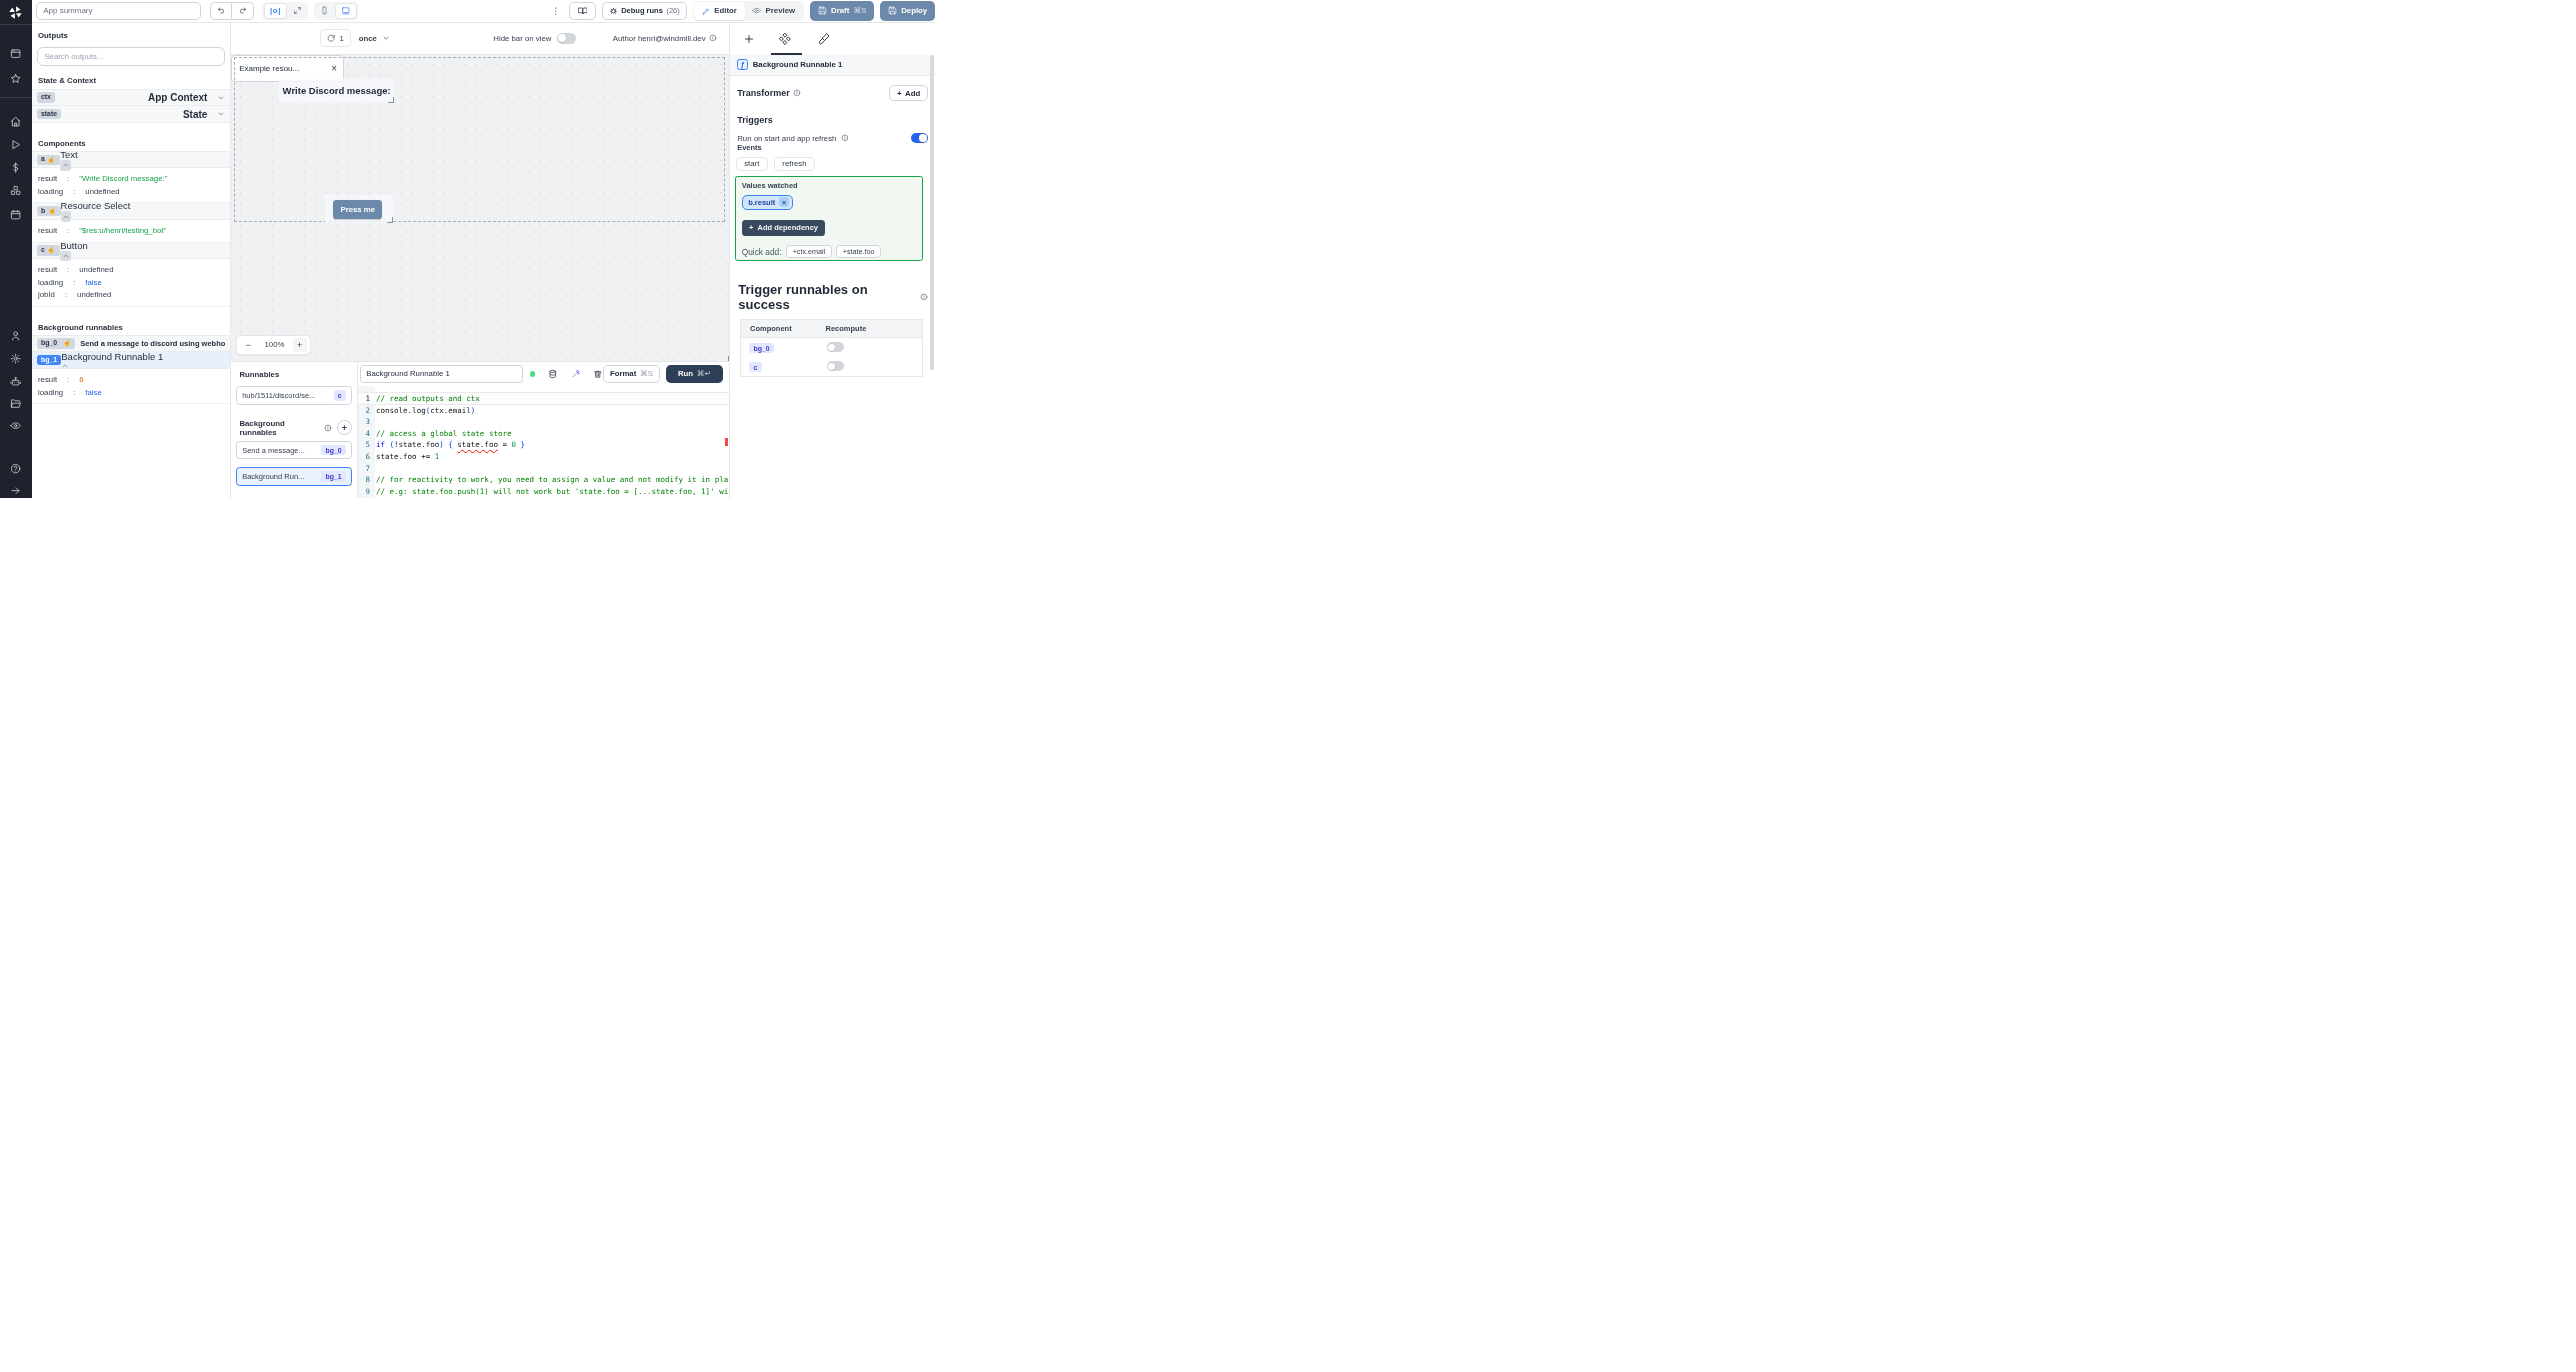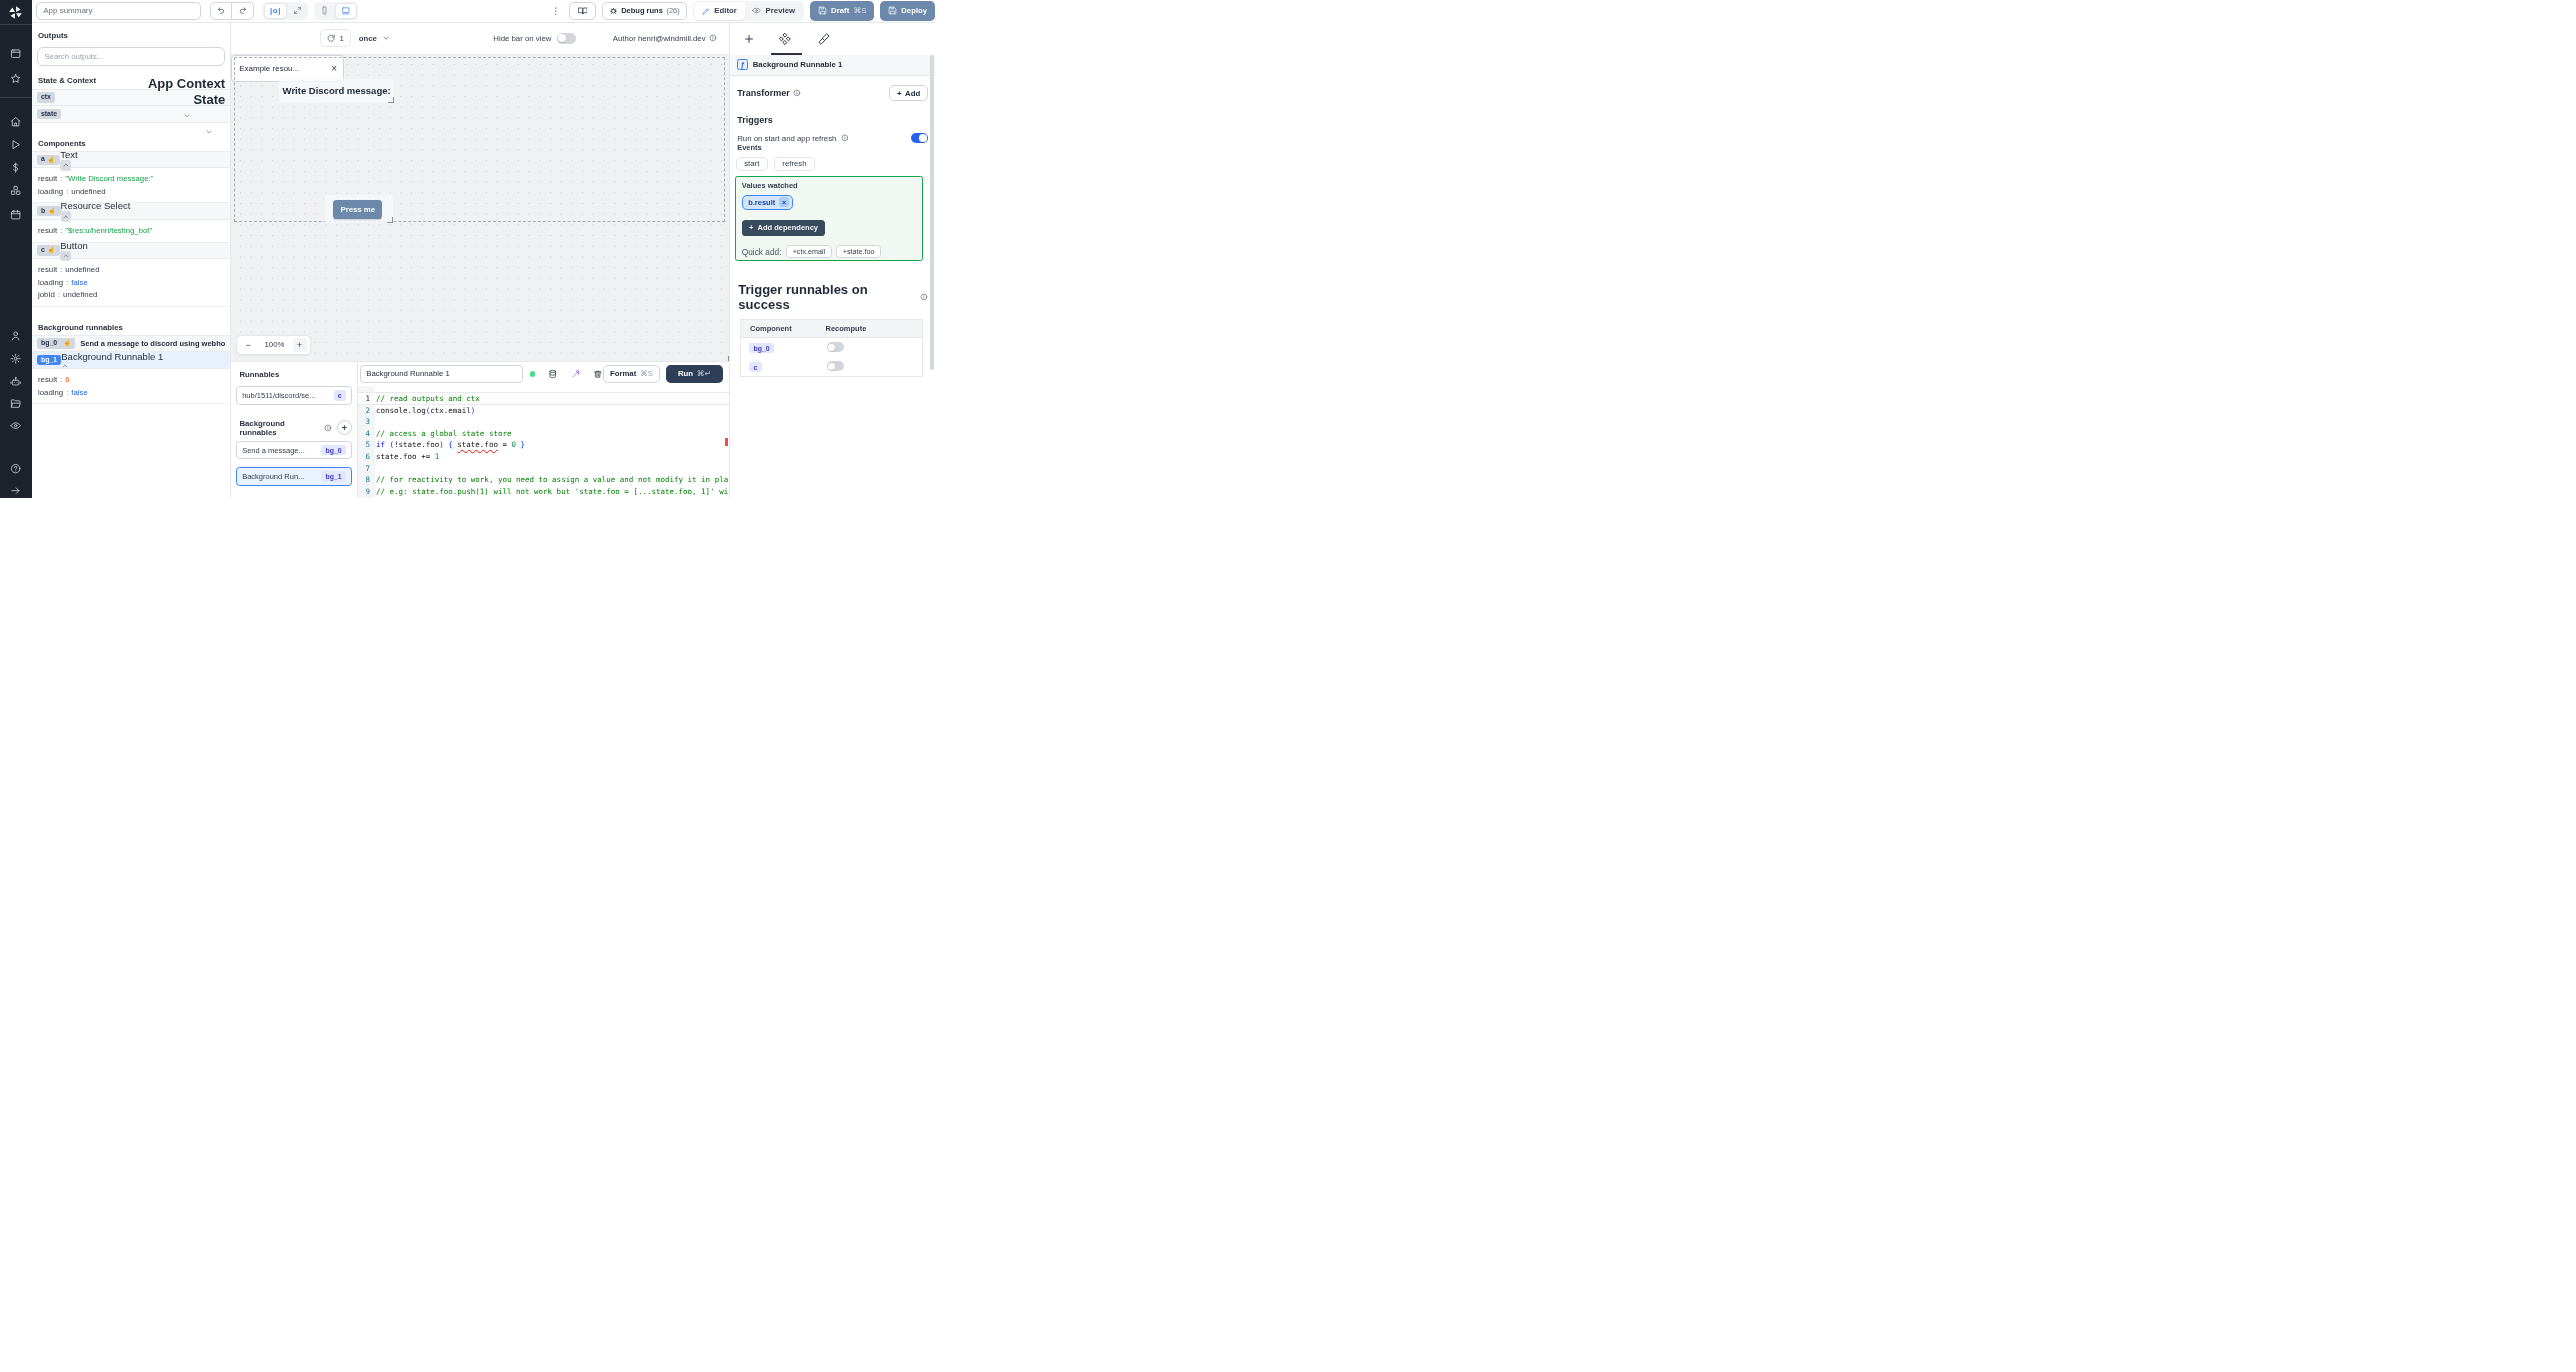--- a/index.html
+++ b/index.html
@@ -50,28 +50,28 @@
                   border-radius:6px; padding:0 6px; font-size:7.8px; color:#374151; font-family:"Liberation Sans",sans-serif;}
   .search-input::placeholder { color:#9aa3b0; }
   .sec-title { font-size:7.8px; font-weight:700; color:#2b3340; margin:10px 0 3.6px 6px; }
   .orow { height:17.3px; display:flex; align-items:center; padding:0 4.8px; background:#f7f8f9;
           border-bottom:0.6px solid #e9ebee; }
   .orow.first { border-top:0.6px solid #e9ebee; }
   .badge { background:#d2d8e0; color:#273244; font-size:6.9px; font-weight:700; border-radius:2.4px;
            padding:1.8px 4.2px; display:inline-flex; align-items:center; gap:3px; line-height:1; }
   .badge .hand { font-size:6.6px; color:#4b5563; font-weight:400; }
   .badge.blue { background:#4285f4; color:#fff; }
-  .orow .rlabel { margin-left:auto; font-size:13px; font-weight:700; color:#1f2937; display:flex; align-items:center; gap:21px;flex-direction:column;}
+  .orow .rlabel { margin-left:auto; font-size:10px; font-weight:700; color:#1f2937; display:flex; align-items:center; gap:10px;}
   .chev { width:7.8px; height:7.8px; color:#4b5563; }
   .chevbox { width:10.7px; height:10.7px; background:#d8dde4; border-radius:2.4px; display:flex; align-items:center; justify-content:center; color:#273244;}
   .comp-row { height:16.7px; display:flex; align-items:center; padding:0 4.8px; background:#f6f7f9;
               border-top:0.6px solid #e9ebee; border-bottom:0.6px solid #e9ebee; }
   .comp-row.selrow { background:#e7f0fc; }
   .kvblock { padding:4.2px 0 4.8px 0; border-bottom:0.6px solid #eef0f3; }
-  .kv { padding:1.8px 6px; font-size:7.8px; display:flex; gap:3px; }
+  .kv { padding:1.8px 6px; font-size:7.8px; display:flex; gap:10px; }
   .kv .k { color:#374151; }
   .kv .s { color:#6b7280; }
   .v-str { color:#16a34a; } .v-und { color:#374151; } .v-false { color:#2563eb; } .v-num { color:#ea580c; }
 
   
   .canvas-col { position:absolute; left:231px; top:22.7px; width:498px; height:339px; }
   .canvas-toolbar { height:32px; background:#fff; border-bottom:0.6px solid #e5e7eb; display:flex; align-items:center; position:relative;}
   .refreshbox { margin-left:89px; height:18px; border:0.6px solid #e5e7eb; border-radius:4.8px; display:flex;
                 align-items:center; gap:4.2px; padding:0 6px; color:#374151; font-size:7.8px; cursor:pointer;}
   .oncectl { margin-left:7.8px; display:flex; align-items:center; gap:4.8px; font-size:7.8px; font-weight:600; color:#374151; cursor:pointer;}

